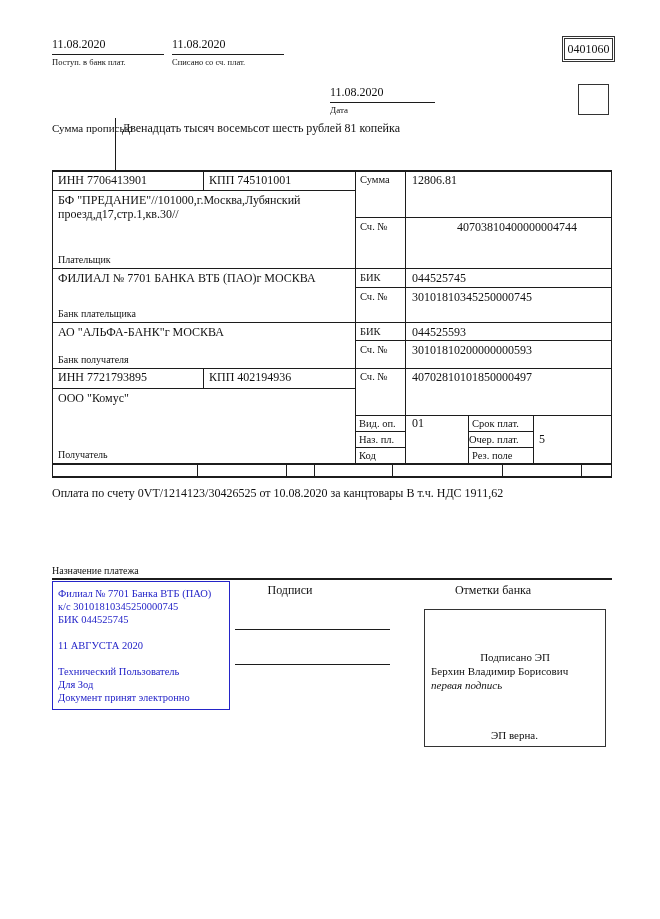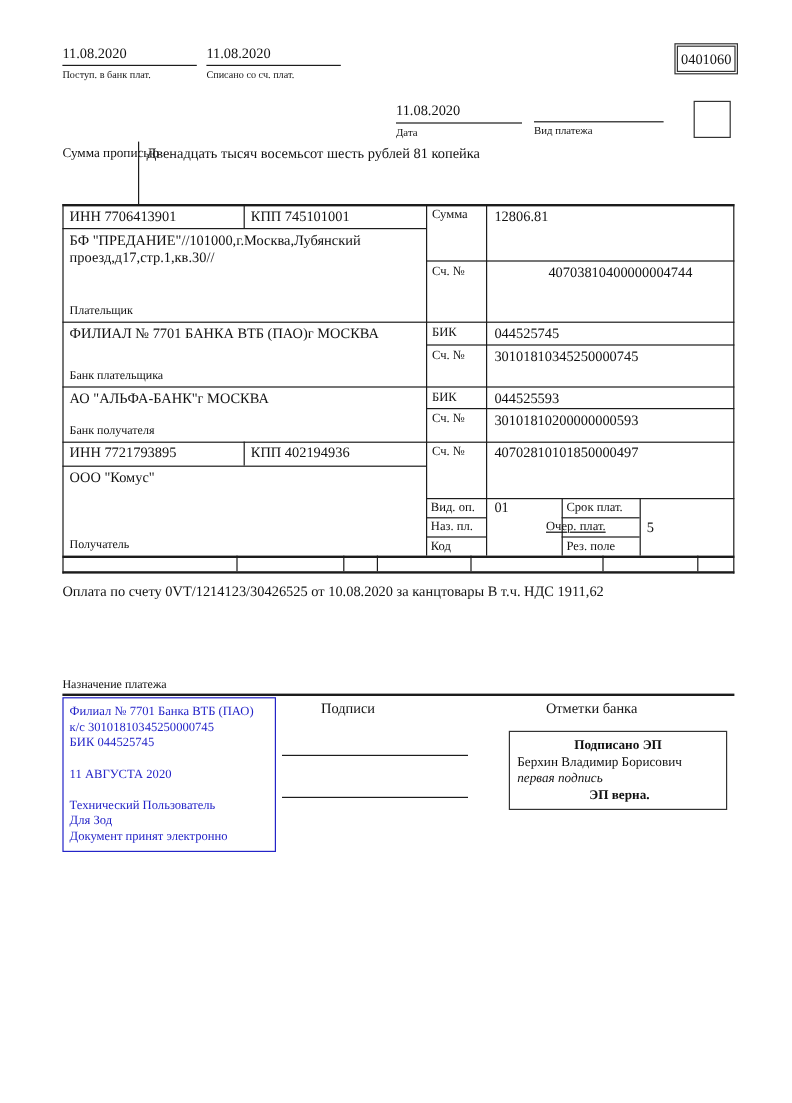--- a/index.html
+++ b/index.html
@@ -13,21 +13,21 @@
   .clabel{font-size:10.5px;white-space:nowrap;}
   .seclabel{font-size:10px;white-space:nowrap;}
   .sm{font-size:8.5px;white-space:nowrap;}
   .uline{border-bottom:1px solid #1c1c1c;}
   .title{font-family:"Liberation Sans","DejaVu Sans",sans-serif;font-weight:bold;font-size:14px;white-space:nowrap;}
   .codebox{border:3px double #333;font-size:12px;text-align:center;line-height:20px;}
   .emptybox{border:1.5px solid #333;}
   .stamp{border:1.5px solid currentColor;font-size:10.5px;line-height:13px;padding:5px 5px;}
   .stamp .gap{height:13px;}
   .epbox{border:1.5px solid #333;font-size:11px;line-height:14px;padding:4px 6px;}
-  .b{font-weight:bold;}
+  .b{font-weight:normal;margin-top:36px;}
   .i{font-style:italic;}
   .ctr{text-align:center;}
 </style>
 </head>
 <body>
 
 <div class="page">
 
   <div class="abs" style="left:52px;top:38px;width:112px;">
     <div class="val uline" style="padding-bottom:2px;">11.08.2020</div>
@@ -35,24 +35,20 @@
   </div>
   <div class="abs" style="left:172px;top:38px;width:112px;">
     <div class="val uline" style="padding-bottom:2px;">11.08.2020</div>
     <div class="sm" style="padding-top:2px;">Списано со сч. плат.</div>
   </div>
   <div class="abs codebox" style="left:562px;top:36px;width:47px;height:20px;">0401060</div>
 
   <div class="abs" style="left:330px;top:86px;width:105px;">
     <div class="val uline" style="padding-bottom:2px;">11.08.2020</div>
     <div class="sm" style="padding-top:2px;font-size:9px;">Дата</div>
-  </div>
-  <div class="abs" style="left:445px;top:86px;width:108px;">
-    <div class="uline" style="height:15px;"></div>
-    <div class="sm" style="padding-top:2px;font-size:9px;">Вид платежа</div>
   </div>
   <div class="abs emptybox" style="left:578px;top:84px;width:29px;height:29px;"></div>
 
   <div class="abs seclabel wrap" style="left:52px;top:122px;width:56px;font-size:11px;">Сумма прописью</div>
   <div class="vl" style="left:115px;top:118px;height:52px;"></div>
   <div class="abs val wrap" style="left:122px;top:122px;width:480px;">Двенадцать тысяч восемьсот шесть рублей 81 копейка</div>
 
   <div class="abs" style="left:52px;top:170px;width:560px;height:308px;">
 
     <div class="hl" style="left:0;top:0;width:560px;height:2px;"></div>
@@ -116,21 +112,21 @@
     <div class="abs val" style="left:157px;top:201px;">КПП 402194936</div>
     <div class="abs clabel" style="left:308px;top:201px;">Сч. №</div>
     <div class="abs val" style="left:360px;top:201px;">40702810101850000497</div>
     <div class="abs val" style="left:6px;top:222px;">ООО "Комус"</div>
     <div class="abs seclabel" style="left:6px;top:279px;">Получатель</div>
 
     <div class="abs clabel" style="left:307px;top:248px;">Вид. оп.</div>
     <div class="abs val" style="left:360px;top:247px;">01</div>
     <div class="abs clabel" style="left:420px;top:248px;">Срок плат.</div>
     <div class="abs clabel" style="left:307px;top:264px;">Наз. пл.</div>
-    <div class="abs clabel" style="left:403px;top:264px;text-decoration:underline;">Очер. плат.</div>
+    <div class="abs clabel" style="left:417px;top:264px;">Очер. плат.</div>
     <div class="abs val" style="left:487px;top:263px;">5</div>
     <div class="abs clabel" style="left:307px;top:280px;">Код</div>
     <div class="abs clabel" style="left:420px;top:280px;">Рез. поле</div>
   </div>
 
   <div class="abs val wrap" style="left:52px;top:487px;width:560px;">Оплата по счету 0VT/1214123/30426525 от 10.08.2020 за канцтовары В т.ч. НДС 1911,62</div>
   <div class="abs seclabel" style="left:52px;top:565px;">Назначение платежа</div>
   <div class="hl" style="left:52px;top:578px;width:560px;height:2px;"></div>
 
   <div class="abs stamp" style="left: 52px; top: 581px; width: 166px; color: rgb(36, 36, 200);">

